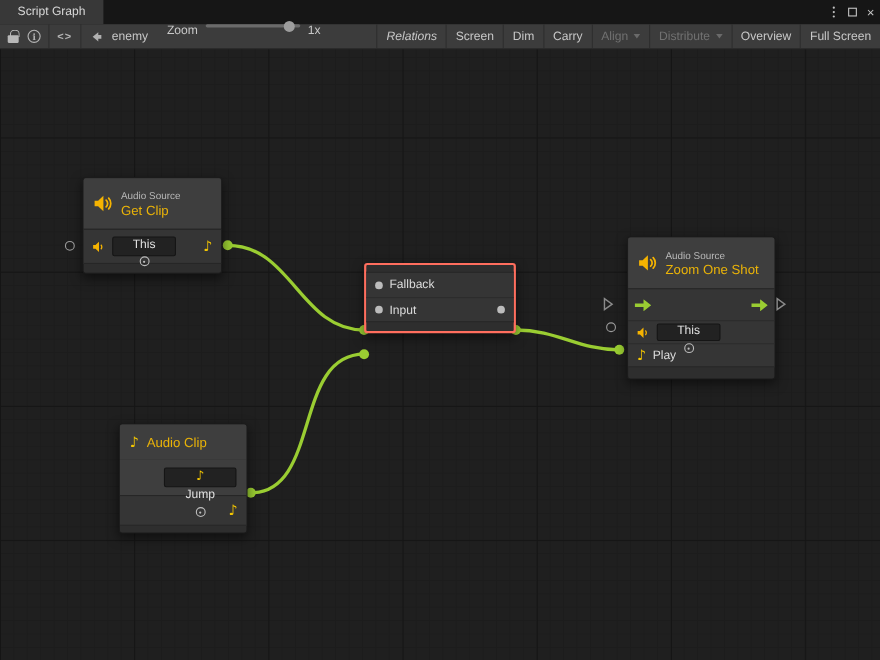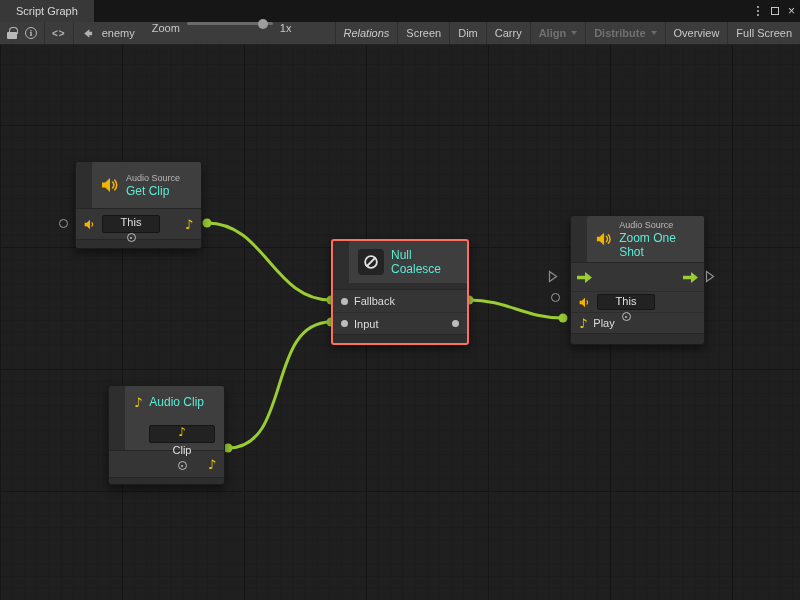--- a/index.html
+++ b/index.html
@@ -16,21 +16,21 @@
             color:#c8c8c8; font-size:12px; cursor:default; }
   .kebab { display:flex; flex-direction:column; gap:2px; }
   .kebab i { width:2px; height:2px; background:#c4c4c4; border-radius:50%; display:block; }
   .sqico { width:8px; height:8px; border:1px solid #c4c4c4; display:block; }
 
   
   .toolbar { height:23px; background:#3c3c3c; border-bottom:1px solid #222;
              display:flex; align-items:stretch; font-size:11px; color:#c8c8c8; flex:0 0 23px; }
   .tgroup { display:flex; align-items:center; padding:0 7px; border-right:1px solid #2e2e2e; gap:8px; }
   .tbtn { display:flex; align-items:center; padding:0 8px; border-left:1px solid #2e2e2e; cursor:default; white-space:nowrap; }
-  .tbtn.disabled { color:#717171;font-weight:bold; }
+  .tbtn.disabled { color:#717171; }
   .caret { width:0; height:0; border-left:3px solid transparent; border-right:3px solid transparent;
            border-top:4px solid #9a9a9a; margin-left:5px; display:inline-block; }
   .tbtn.disabled .caret { border-top-color:#6a6a6a; }
   .push-right { margin-left:auto;font-style:italic; }
 
   .lockico { width:10px; height:7px; background:#b8b8b8; border-radius:1px; position:relative; margin-top:4px; }
   .lockico::before { content:""; position:absolute; top:-5px; left:1.5px; width:7px; height:6px;
                      border:1.5px solid #b8b8b8; border-bottom:none; border-radius:4px 4px 0 0; }
   .infoico { width:12px; height:12px; border-radius:50%; border:1px solid #b4b4b4; color:#b4b4b4;
              font:bold 8px/10px "DejaVu Serif",serif; text-align:center; }
@@ -51,23 +51,23 @@
     background-size:122px 122px,122px 122px,12.2px 12.2px,12.2px 12.2px;
     background-position:0 0,0 80px,0 0,0 80px;
     overflow:hidden; }
   .wires { position:absolute; left:0; top:0; pointer-events:none; }
 
   
   .node { position:absolute; background:#2e2e2e; border:1px solid #1b1b1b; border-radius:3px;
           box-shadow:0 4px 10px rgba(0,0,0,.5); font-size:11px; color:#dcdcdc; }
   .node.selected { border:2px solid #ff6e5e; }
   .node-header { background:#3e3e3e; border-radius:2px 2px 0 0; display:flex; align-items:center;
-                 gap:7px; padding:16px 9px;margin-left:16px; }
+                 gap:7px; padding:16px 9px; }
   .cat { font-size:9px; color:#b9b9b9; line-height:11px; }
-  .ttl { font-size:12px; color:#5eead4; line-height:14px; }
+  .ttl { font-size:12px; color:#eab308; line-height:14px; }
   .node-rows { background:#353535; border-top:1px solid #262626; border-bottom:1px solid #262626; }
   .row { display:flex; align-items:center; gap:6px; padding:0 8px; }
   .row + .row { border-top:1px solid #2c2c2c; }
   .spacer { flex:1; }
   .node-footer { height:8px; }
 
   .field { display:inline-flex; align-items:center; gap:5px; background:#222; border:1px solid #151515;
            border-radius:2px; height:18px; padding:0 5px; color:#e0e0e0; font-size:11px;flex-direction:column; }
   .target { width:9px; height:9px; border:1px solid #bdbdbd; border-radius:50%; position:relative;
             display:inline-block; flex:0 0 9px; }
@@ -200,29 +200,20 @@
             <span class="target"></span>
           </span>
           <span class="spacer"></span>
           <span class="note">♪</span>
         </div>
       </div>
       <div class="node-footer"></div>
     </div>
 
     <div class="node selected" style="left:331px; top:194px; width:138px;">
-      <div class="node-header" style="height:42px;">
-        <span class="null-badge">
-          <svg width="18" height="18" viewBox="0 0 20 20">
-            <circle cx="10" cy="10" r="6.5" stroke="#e2e2e2" stroke-width="2" fill="none"></circle>
-            <line x1="5" y1="15" x2="15" y2="5" stroke="#e2e2e2" stroke-width="2"></line>
-          </svg>
-        </span>
-        <div class="ttl">Null Coalesce</div>
-      </div>
       <div style="height:6px;"></div>
       <div class="node-rows">
         <div class="row" style="height:22px;">
           <span class="pdot"></span>
           <span>Fallback</span>
         </div>
         <div class="row" style="height:22px;">
           <span class="pdot"></span>
           <span>Input</span>
           <span class="spacer"></span>
@@ -233,21 +224,21 @@
     </div>
 
     <div class="node" style="left:108px; top:340px; width:117px;">
       <div class="node-header" style="height:26px; border-radius:2px 2px 0 0;">
         <span class="note">♪</span>
         <div class="ttl">Audio Clip</div>
       </div>
       <div class="node-header" style="height:24px; border-radius:0; justify-content:flex-end;">
         <span class="field" style="min-width:66px; justify-content:space-between;">
           <span class="note sm">♪</span>
-          <span>Clip</span>
+          <span>Jump</span>
           <span class="target"></span>
         </span>
       </div>
       <div class="node-rows">
         <div class="row" style="height:26px; justify-content:flex-end;">
           <span class="note">♪</span>
         </div>
       </div>
       <div class="node-footer" style="height:6px;"></div>
     </div>

